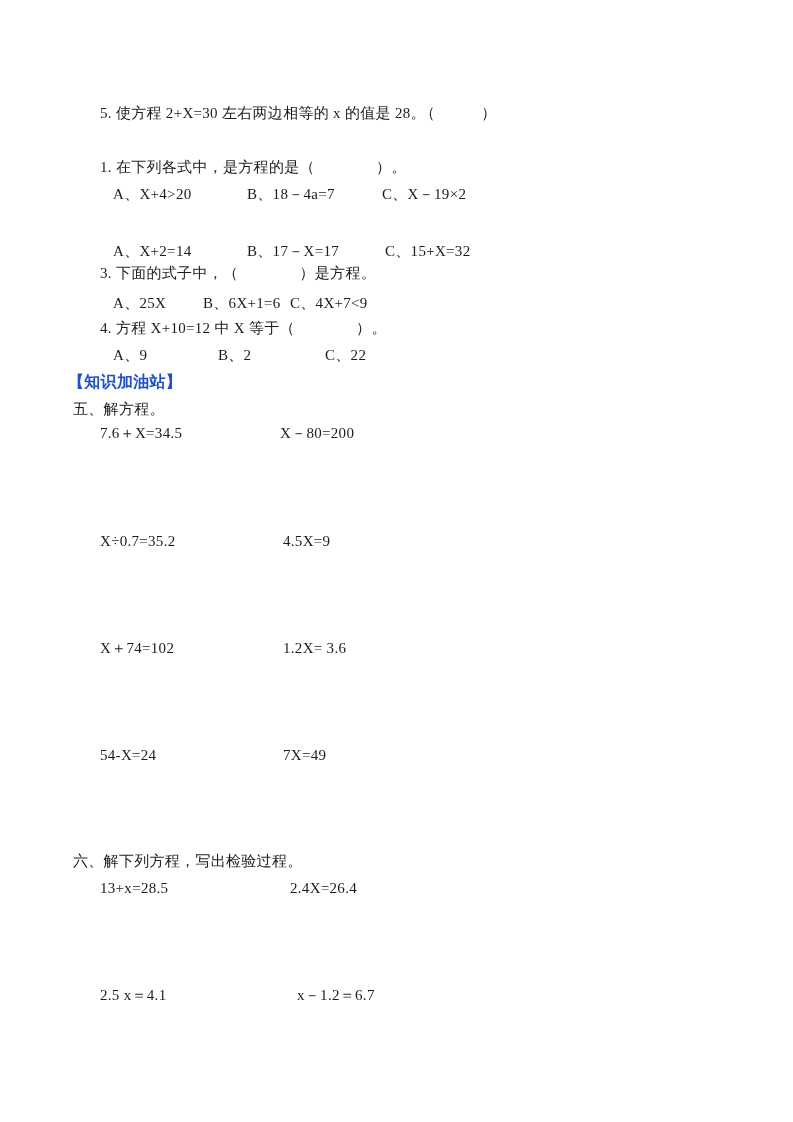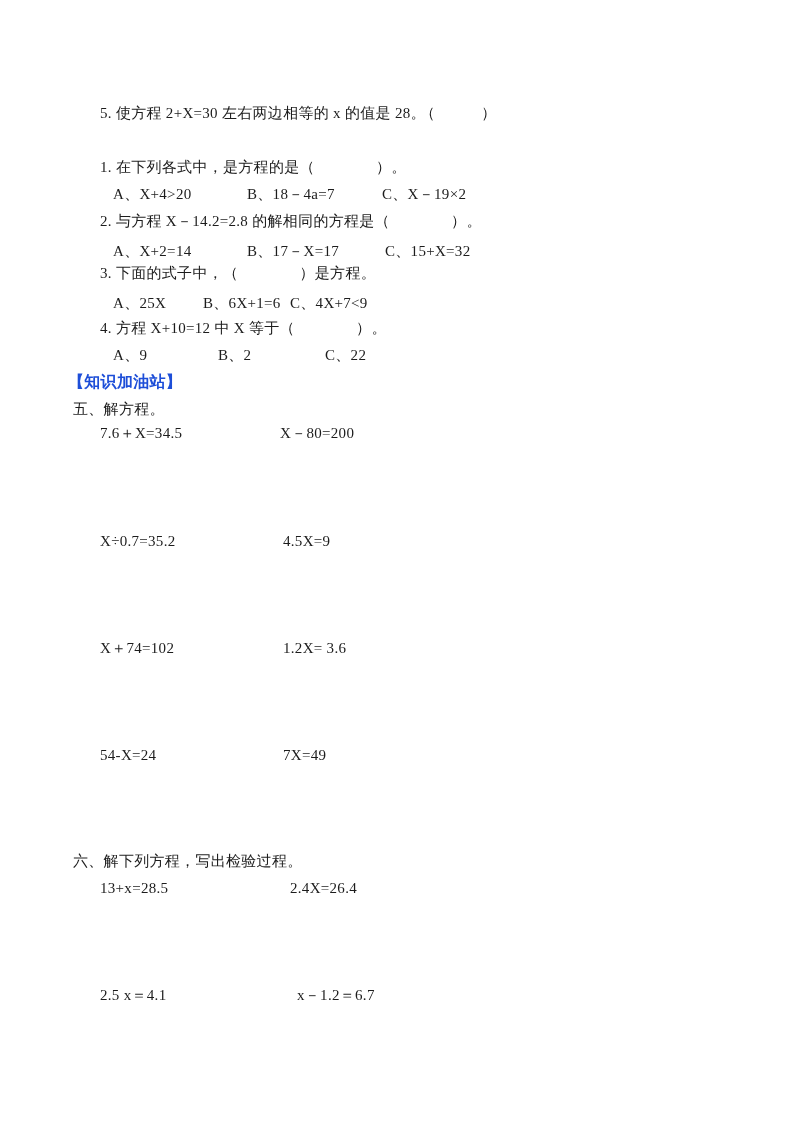--- a/index.html
+++ b/index.html
@@ -31,21 +31,20 @@
 
   <span class="ln" style="left:100px;top:103px">5. 使方程 2+X=30 左右两边相等的 x 的值是 28。</span>
   <span class="ln" style="left:420px;top:103px">（　　　）</span>
 
 
   <span class="ln" style="left:100px;top:157px">1. 在下列各式中，是方程的是（　　　　）。</span>
   <span class="ln" style="left:113px;top:184px">A、X+4&gt;20</span>
   <span class="ln" style="left:247px;top:184px">B、18－4a=7</span>
   <span class="ln" style="left:382px;top:184px">C、X－19×2</span>
 
-  <span class="ln" style="left:100px;top:211px">2. 与方程 X－14.2=2.8 的解相同的方程是（　　　　）。</span>
   <span class="ln" style="left:113px;top:241px">A、X+2=14</span>
   <span class="ln" style="left:247px;top:241px">B、17－X=17</span>
   <span class="ln" style="left:385px;top:241px">C、15+X=32</span>
 
   <span class="ln" style="left:100px;top:263px">3. 下面的式子中，（　　　　）是方程。</span>
   <span class="ln" style="left:113px;top:293px">A、25X</span>
   <span class="ln" style="left:203px;top:293px">B、6X+1=6</span>
   <span class="ln" style="left:290px;top:293px">C、4X+7&lt;9</span>
 
   <span class="ln" style="left:100px;top:318px">4. 方程 X+10=12 中 X 等于（　　　　）。</span>

